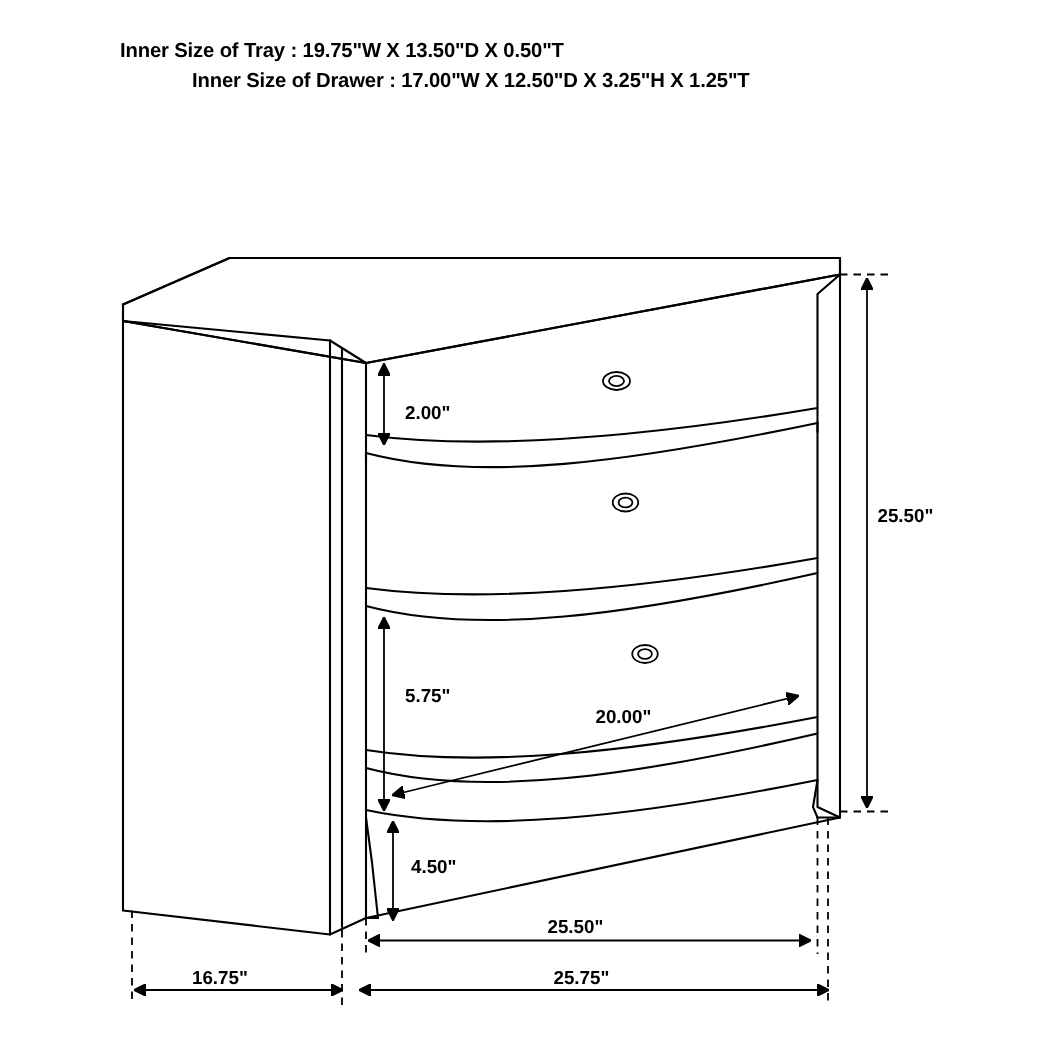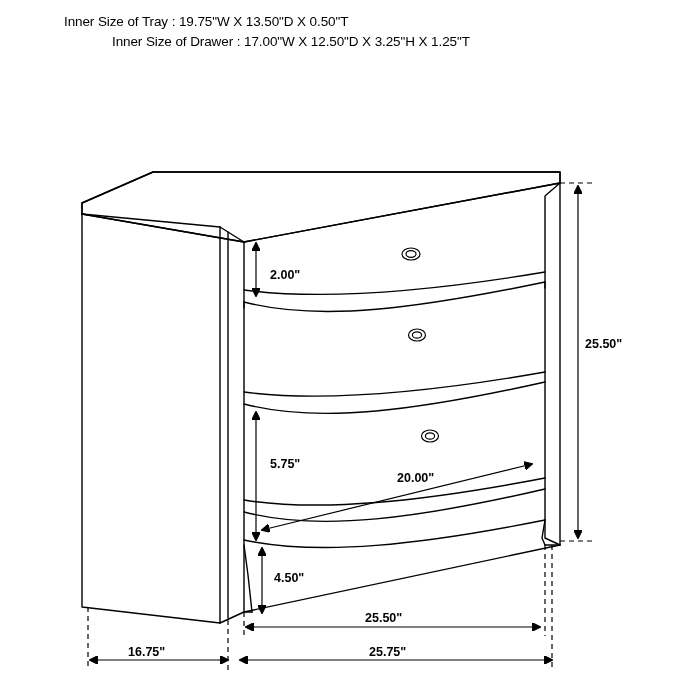--- a/index.html
+++ b/index.html
@@ -14,25 +14,26 @@
     color: #000000;
     overflow: hidden;
   }
   #page {
     position: relative;
     width: 700px;
     height: 700px;
   }
   .spec-text {
     position: absolute;
-    left: 64px;
+    left: 80px;
     font-size: 13.5px;
-    font-weight: normal;
+    font-weight: bold;
     letter-spacing: -0.1px;
     white-space: nowrap;
+    margin-top: 12px;
   }
   #spec-line-1 { top: 14px; }
   #spec-line-2 { top: 34px; padding-left: 48px; }
 
   #diagram-svg {
     position: absolute;
     left: 0;
     top: 0;
   }
   .dim-label {

